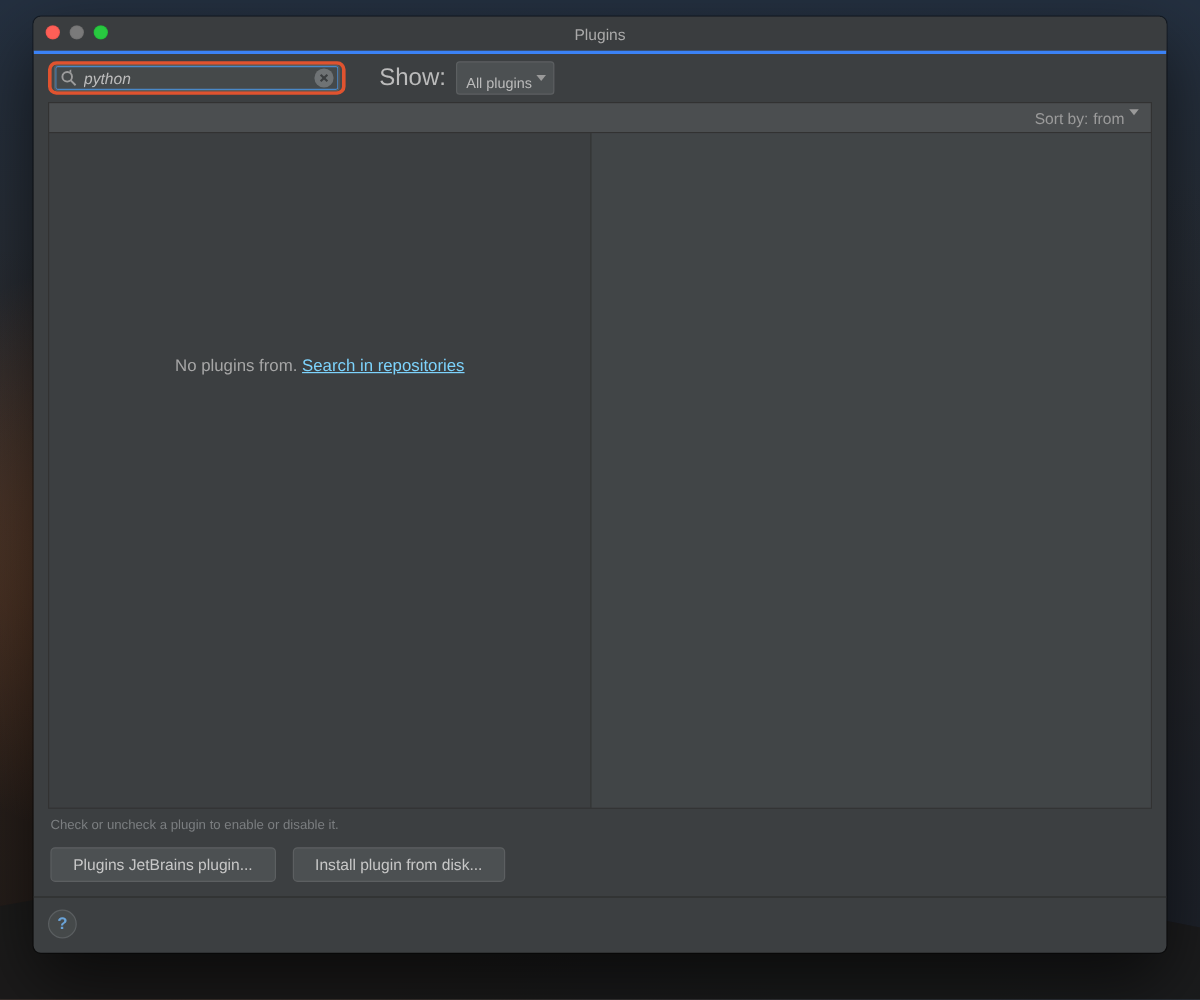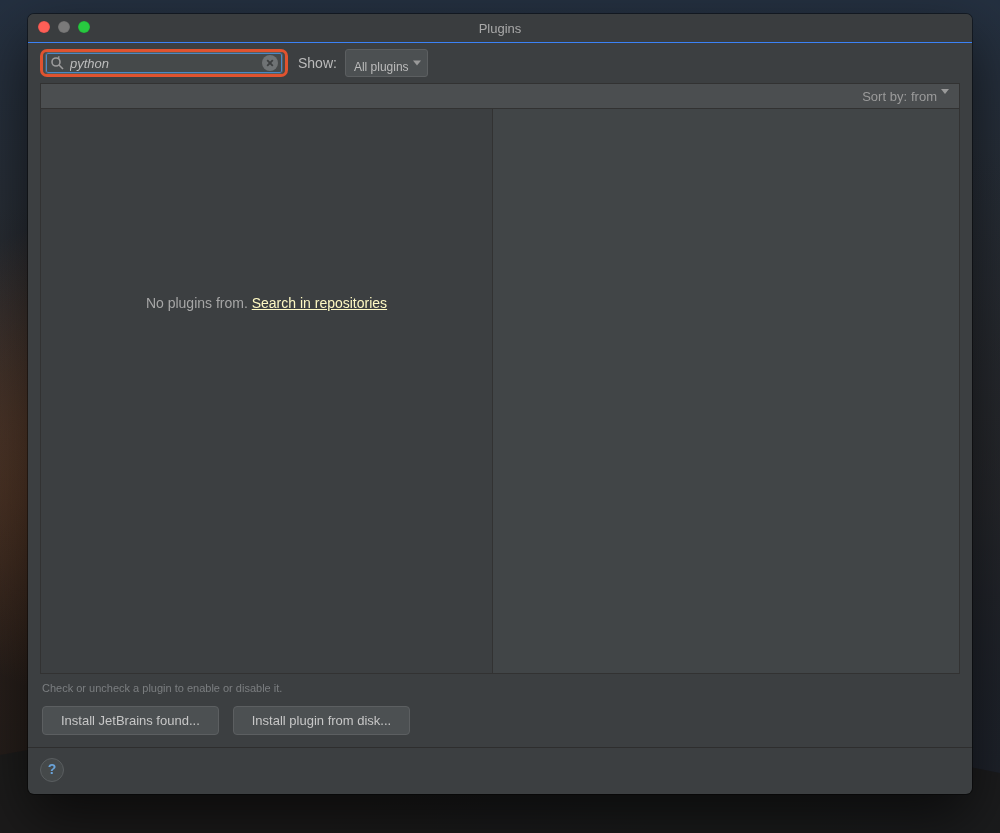--- a/index.html
+++ b/index.html
@@ -47,21 +47,21 @@
     flex-direction: column;
     font-size: 13px;
   }
 
   
   .titlebar {
     height: 28px;
     background: #3a3d3f;
     border-top-left-radius: 6px;
     border-top-right-radius: 6px;
-    border-bottom: 1px solid #3b82f6;
+    border-bottom: 3px solid #3b82f6;
     display: flex;
     align-items: center;
     position: relative;
   }
   .traffic-lights {
     position: absolute;
     left: 10px;
     top: 7px;
     display: flex;
     gap: 8px;
@@ -128,22 +128,22 @@
     color: #3c3f41;
     font-size: 11px;
     line-height: 16px;
     text-align: center;
     cursor: pointer;
     flex-shrink: 0;
   }
 
   .show-label {
     color: #bbbbbb;
-    font-size: 14px;
-    margin-left: 2px;
+    font-size: 20px;
+    margin-left: 20px;
   }
   .show-select {
     background: #4c5052;
     border: 1px solid #5c5f61;
     border-radius: 3px;
     color: #bbbbbb;
     font-size: 12px;
     padding: 2px 18px 2px 8px;
     height: 22px;
     position: relative;
@@ -205,21 +205,21 @@
     flex: 1;
     background: #414547;
   }
   .empty-msg {
     text-align: center;
     color: #a6a6a6;
     font-size: 14px;
     transform: translateY(-88px);
   }
   .empty-msg a {
-    color: #fef9c3;
+    color: #7dd3fc;
     text-decoration: underline;
   }
 
   .hint {
     color: #7b7e80;
     font-size: 11px;
     padding: 8px 14px 4px;
   }
 
   .button-row {
@@ -315,21 +315,21 @@
           <a href="#">Search in repositories</a>
         </div>
       </div>
       <div class="pane-right"></div>
     </div>
   </div>
 
   <div class="hint">Check or uncheck a plugin to enable or disable it.</div>
 
   <div class="button-row">
-    <button class="btn">Install JetBrains found...</button>
+    <button class="btn">Plugins JetBrains plugin...</button>
     <button class="btn">Install plugin from disk...</button>
   </div>
 
   <div class="footer">
     <div class="help-btn">?</div>
   </div>
 
 </div>
 
 </body></html>

